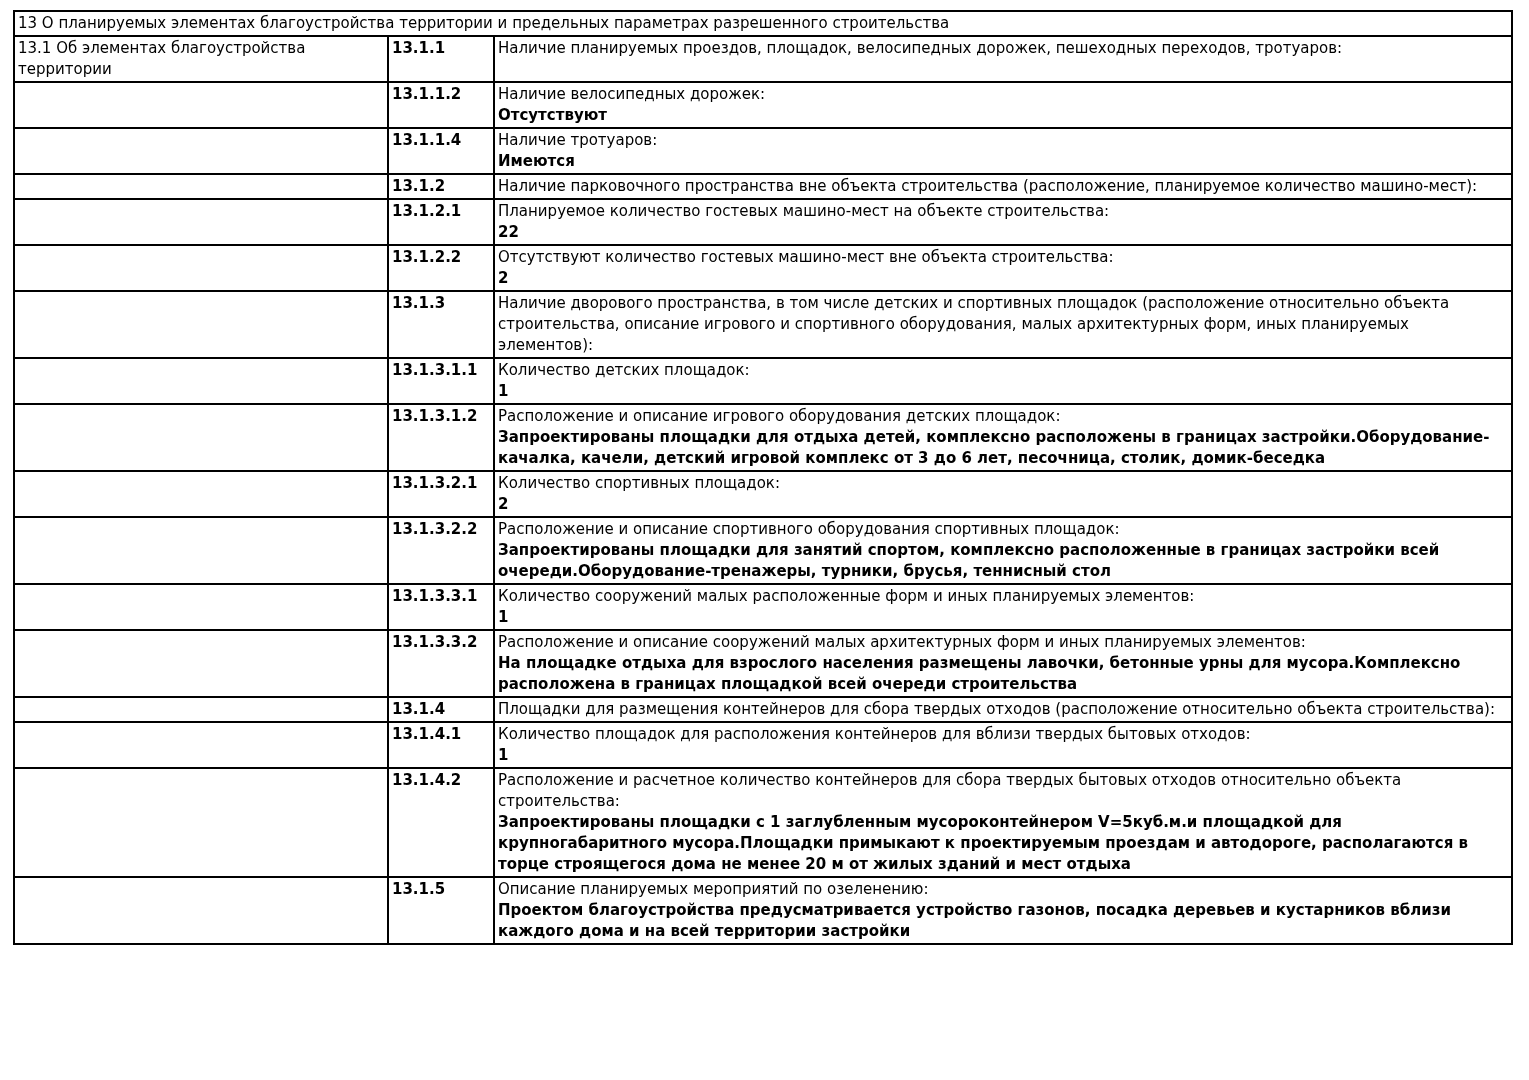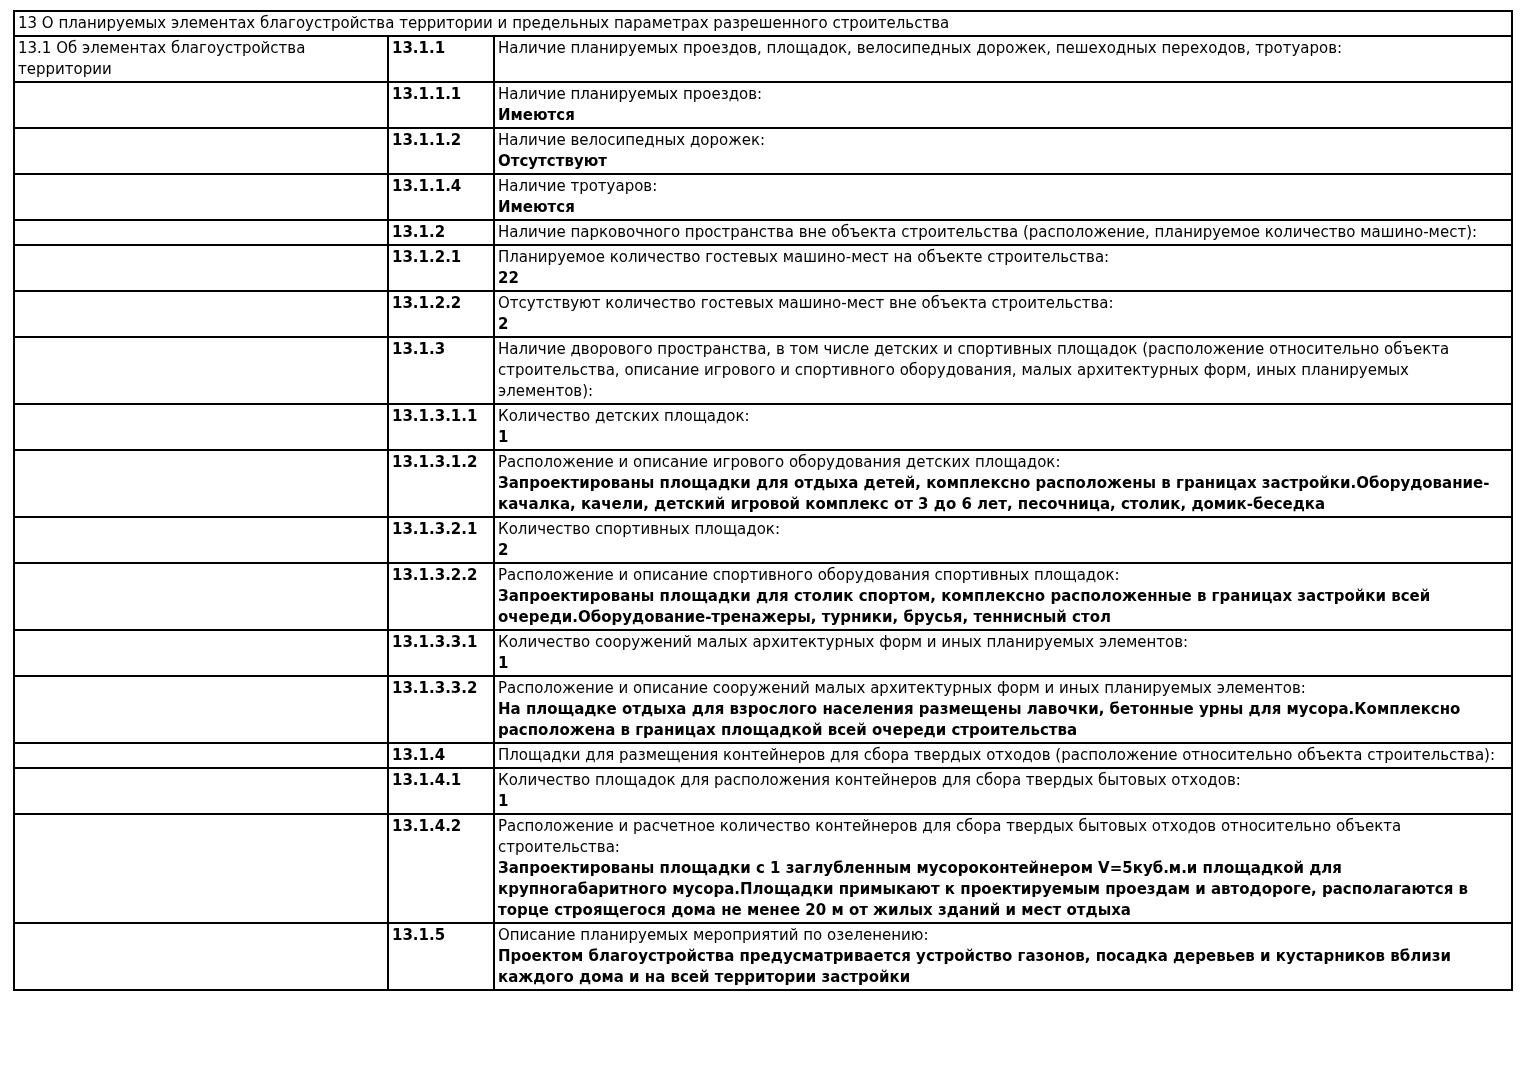--- a/index.html
+++ b/index.html
@@ -63,28 +63,20 @@
 
       <tr>
         <td class="group-cell">13.1 Об элементах благоустройства территории</td>
         <td class="code-cell">13.1.1</td>
         <td>
           <div>Наличие планируемых проездов, площадок, велосипедных дорожек, пешеходных переходов, тротуаров:</div>
           <div class="row-value"></div>
         </td>
       </tr>
 
-      <tr>
-        <td class="group-cell"></td>
-        <td class="code-cell">13.1.1.1</td>
-        <td>
-          <div>Наличие планируемых проездов:</div>
-          <div class="row-value">Имеются</div>
-        </td>
-      </tr>
 
       <tr>
         <td class="group-cell"></td>
         <td class="code-cell">13.1.1.2</td>
         <td>
           <div>Наличие велосипедных дорожек:</div>
           <div class="row-value">Отсутствуют</div>
         </td>
       </tr>
 
@@ -159,29 +151,29 @@
           <div>Количество спортивных площадок:</div>
           <div class="row-value">2</div>
         </td>
       </tr>
 
       <tr>
         <td class="group-cell"></td>
         <td class="code-cell">13.1.3.2.2</td>
         <td>
           <div>Расположение и описание спортивного оборудования спортивных площадок:</div>
-          <div class="row-value">Запроектированы площадки для столик спортом, комплексно расположенные в границах застройки всей очереди.Оборудование-тренажеры, турники, брусья, теннисный стол</div>
+          <div class="row-value">Запроектированы площадки для занятий спортом, комплексно расположенные в границах застройки всей очереди.Оборудование-тренажеры, турники, брусья, теннисный стол</div>
         </td>
       </tr>
 
       <tr>
         <td class="group-cell"></td>
         <td class="code-cell">13.1.3.3.1</td>
         <td>
-          <div>Количество сооружений малых архитектурных форм и иных планируемых элементов:</div>
+          <div>Количество сооружений малых расположенные форм и иных планируемых элементов:</div>
           <div class="row-value">1</div>
         </td>
       </tr>
 
       <tr>
         <td class="group-cell"></td>
         <td class="code-cell">13.1.3.3.2</td>
         <td>
           <div>Расположение и описание сооружений малых архитектурных форм и иных планируемых элементов:</div>
           <div class="row-value">На площадке отдыха для взрослого населения размещены лавочки, бетонные урны для мусора.Комплексно расположена в границах площадкой всей очереди строительства</div>
@@ -194,21 +186,21 @@
         <td>
           <div>Площадки для размещения контейнеров для сбора твердых отходов (расположение относительно объекта строительства):</div>
           <div class="row-value"></div>
         </td>
       </tr>
 
       <tr>
         <td class="group-cell"></td>
         <td class="code-cell">13.1.4.1</td>
         <td>
-          <div>Количество площадок для расположения контейнеров для сбора твердых бытовых отходов:</div>
+          <div>Количество площадок для расположения контейнеров для вблизи твердых бытовых отходов:</div>
           <div class="row-value">1</div>
         </td>
       </tr>
 
       <tr>
         <td class="group-cell"></td>
         <td class="code-cell">13.1.4.2</td>
         <td>
           <div>Расположение и расчетное количество контейнеров для сбора твердых бытовых отходов относительно объекта строительства:</div>
           <div class="row-value">Запроектированы площадки с 1 заглубленным мусороконтейнером V=5куб.м.и площадкой для крупногабаритного мусора.Площадки примыкают к проектируемым проездам и автодороге, располагаются в торце строящегося дома не менее 20 м от жилых зданий и мест отдыха</div>

